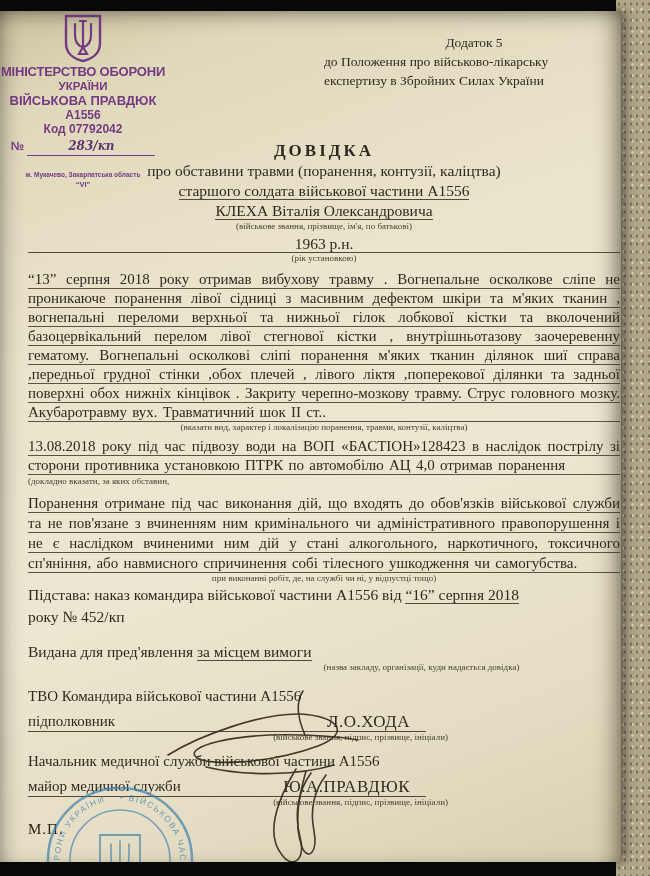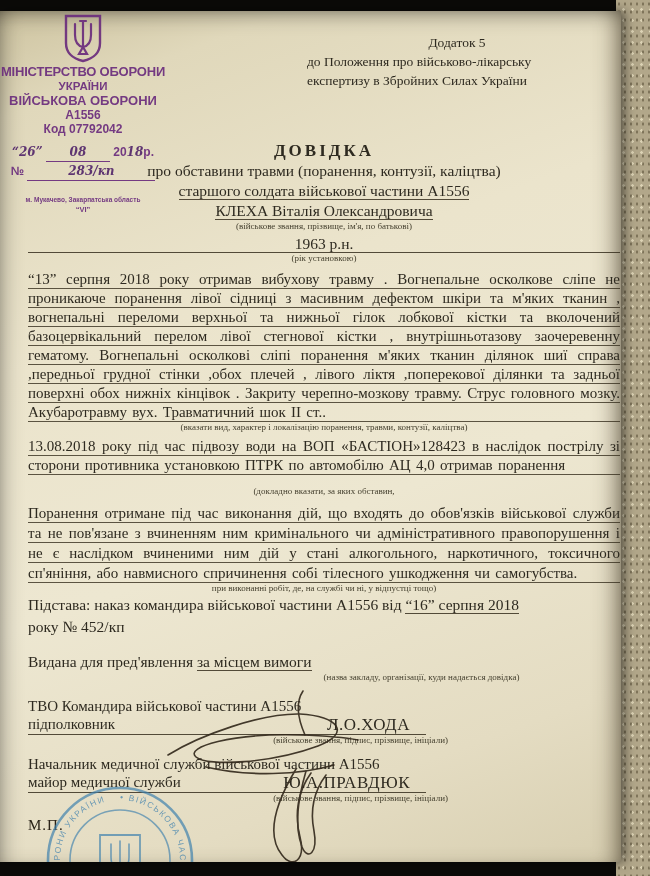--- a/index.html
+++ b/index.html
@@ -28,49 +28,49 @@
   .st-l5{font-size:12px;line-height:15px;}
   .st-date{font-size:12px;line-height:18px;margin-top:6px;white-space:nowrap;}
   .st-reg{font-size:12px;line-height:18px;white-space:nowrap;}
   .st-ul{display:inline-block;border-bottom:1.4px solid #6b2d7d;min-width:64px;}
   .st-ul2{display:inline-block;border-bottom:1.4px solid #6b2d7d;min-width:128px;}
   .hand{font-style:italic;font-family:"DejaVu Serif",serif;font-weight:normal;}
   .hand-purple{color:#53276b;font-weight:bold;}
   .st-foot{font-size:6.5px;line-height:8px;margin-top:14px;white-space:nowrap;border:1px solid rgba(107,45,125,.0);}
   .st-series{font-size:7.5px;line-height:10px;}
   
-  .hdr{position:absolute;left:307px;top:22px;width:300px;font-size:13.5px;line-height:19px;}
+  .hdr{position:absolute;left:324px;top:22px;width:300px;font-size:13.5px;line-height:19px;}
   .hdr1{text-align:center;}
   .hdr2{text-align:justify;text-align-last:left;}
   
   .flow{position:absolute;left:28px;top:130px;width:592px;}
   .t-head{text-align:center;font-size:17px;font-weight:bold;letter-spacing:3px;line-height:20px;}
   .t-sub{text-align:center;font-size:15.5px;line-height:20px;}
   .u{border-bottom:1px solid rgba(55,47,30,.85);}
   .cap{font-size:9px;line-height:11px;color:#45402f;}
   .cap.center{text-align:center;}
   .cap.left{text-align:center;}
   .birth-row{border-bottom:1px solid rgba(55,47,30,.85);text-align:center;
     font-size:15.5px;line-height:17px;margin-top:3px;}
   p{margin:0;}
   .ruled{font-size:15px;line-height:19px;text-align:justify;word-spacing:1.5px;
     background-image:repeating-linear-gradient(to bottom,transparent 0 18px,rgba(55,47,30,.8) 18px 19px);}
   .p1{margin-top:6px;}
   .p2{margin-top:4px;}
   .p3{margin-top:6px;line-height:20px;
     background-image:repeating-linear-gradient(to bottom,transparent 0 19px,rgba(55,47,30,.8) 19px 20px);}
-  .cap.circ{text-align:center;margin-top:11px;}
+  .cap.circ{text-align:left;margin-top:1px;}
   .basis{font-size:15.5px;line-height:22px;}
   .issued{margin-top:14px;font-size:15.5px;line-height:20px;}
   .issued-cap{padding-left:195px;margin-top:0px;}
   .sigblock{margin-top:14px;}
   .sigblock.second{margin-top:9px;}
   .sig-title{font-size:15px;line-height:18px;}
   .sigrow{width:398px;display:flex;justify-content:space-between;align-items:flex-end;
-    border-bottom:1px solid rgba(55,47,30,.85);font-size:15px;line-height:19px;padding-right:16px;box-sizing:border-box;}
+    border-bottom:1px solid rgba(55,47,30,.85);font-size:15px;line-height:19px;padding-right:16px;box-sizing:border-box;margin-top:7px;}
   .signame{font-size:17px;letter-spacing:.5px;}
   .sig-cap{width:420px;text-align:right;box-sizing:border-box;}
   .mp{margin-top:13px;font-size:15px;letter-spacing:1px;color:#2a2317;}
   
   .ink-overlay{position:absolute;left:0;top:0;width:621px;height:851px;pointer-events:none;}
   .seal{position:absolute;left:38px;top:764px;pointer-events:none;opacity:.85;}
 </style>
 </head>
 <body>
 
@@ -85,28 +85,23 @@
         <g stroke="#6b2d7d" stroke-width="2.2" fill="none" stroke-linecap="round">
           <path d="M23 8 V34"></path>
           <path d="M15 11 V22 C15 29 18 33 23 34"></path>
           <path d="M31 11 V22 C31 29 28 33 23 34"></path>
           <path d="M23 34 L19 41 H27 Z"></path>
           <path d="M20 8 H26"></path>
         </g>
       </svg>
       <div class="st-l1">МІНІСТЕРСТВО ОБОРОНИ</div>
       <div class="st-l2">УКРАЇНИ</div>
-      <div class="st-l3">ВІЙСЬКОВА ОБОРОНИ</div>
+      <div class="st-l3">ВІЙСЬКОВА ПРАВДЮК</div>
       <div class="st-l4">А1556</div>
       <div class="st-l5">Код 07792042</div>
-      <div class="st-date">
-        <span class="hand hand-purple">“26”</span>
-        <span class="st-ul hand hand-purple">08</span>
-        <span>20</span><span class="hand hand-purple">18</span><span>р.</span>
-      </div>
       <div class="st-reg">
         <span>№</span>
         <span class="st-ul2 hand hand-purple">283/кп</span>
       </div>
       <div class="st-foot">м. Мукачево, Закарпатська область</div>
       <div class="st-series">“VI”</div>
     </div>
 
     <div class="hdr">
       <div class="hdr1">Додаток 5</div>

